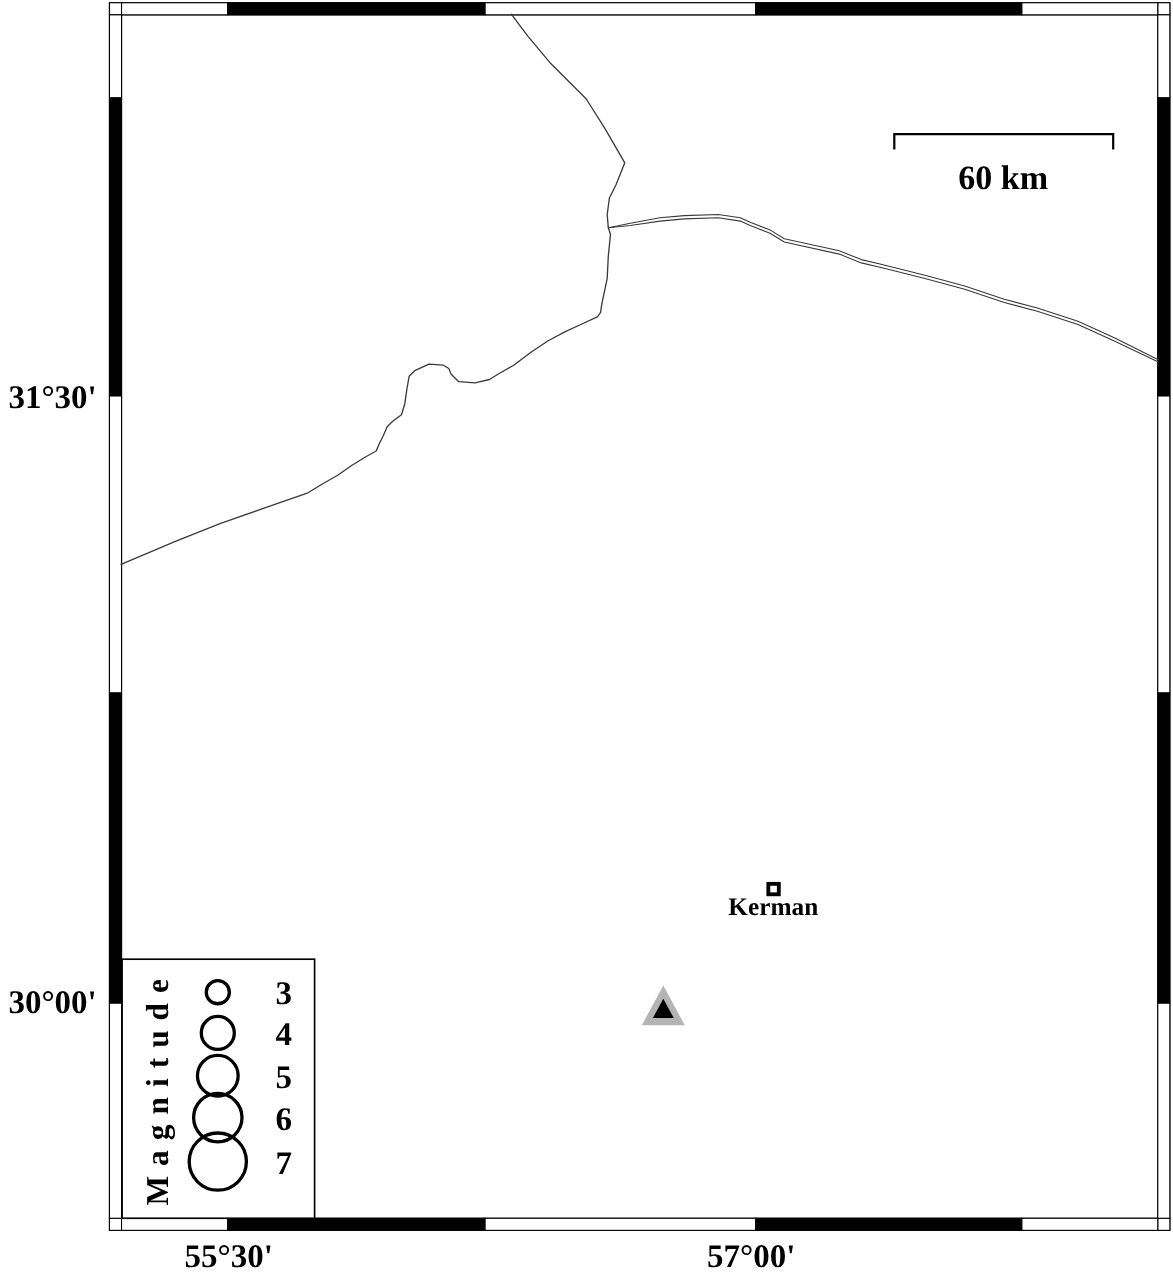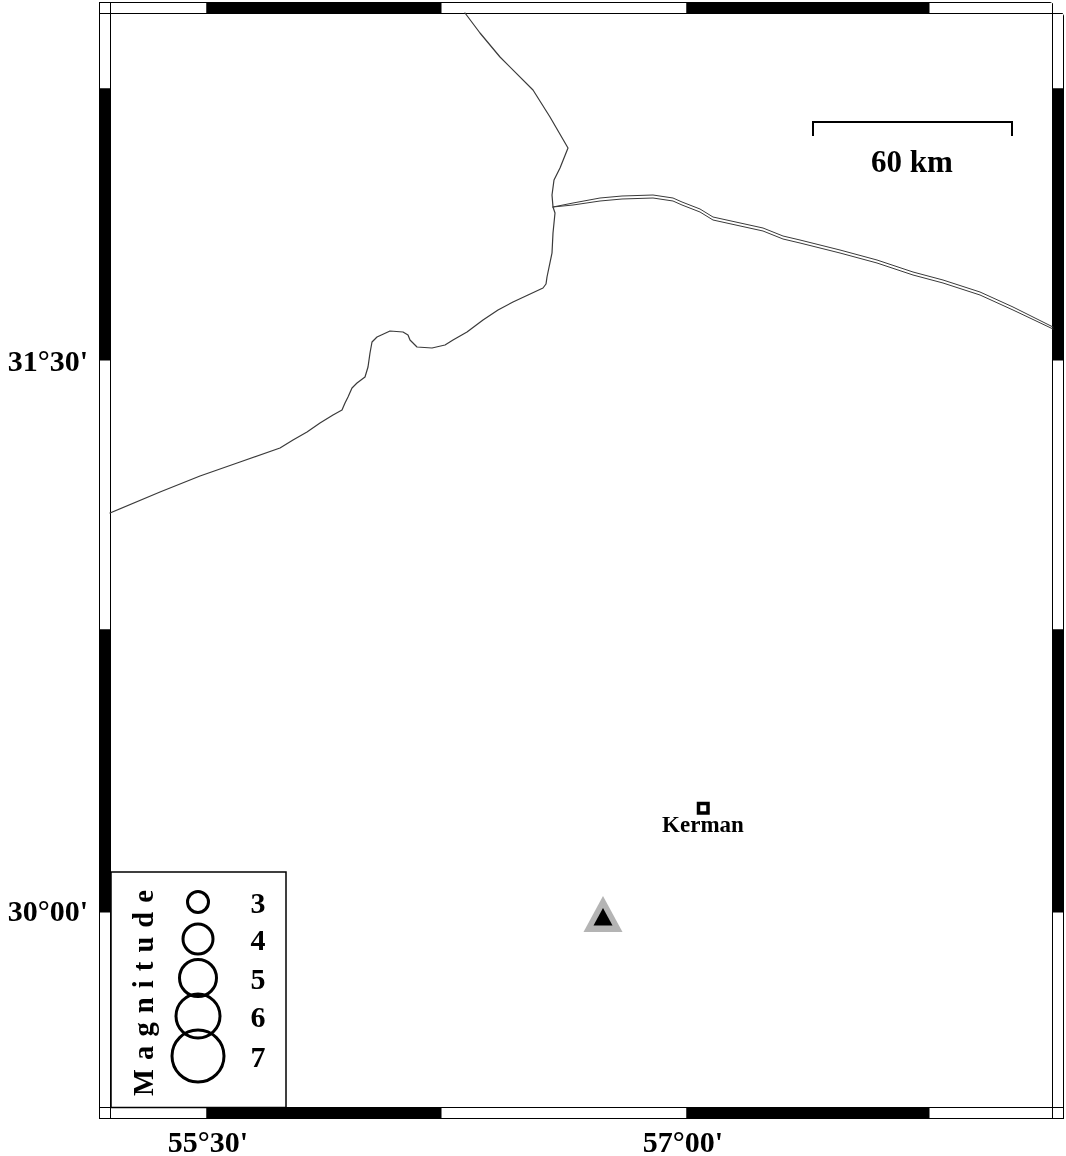--- a/index.html
+++ b/index.html
@@ -2,21 +2,20 @@
 <html><head>
 <meta charset="utf-8">
 <style>
   html,body{margin:0;padding:0;background:#ffffff;}
   .stage{
     position:relative;
     width:1066px;height:1156px;
     background:#ffffff;
     font-family:"Liberation Serif","DejaVu Serif",serif;
     overflow:hidden;
-    border-radius:26px;
   }
   svg{display:block;}
   text{font-family:"Liberation Serif","DejaVu Serif",serif;font-weight:bold;fill:#000;}
   .axis-label{font-size:30px;}
   .scale-label{font-size:31px;}
   .city-label{font-size:23px;}
   .legend-num{font-size:30px;}
   .legend-title{font-size:29px;letter-spacing:1px;}
 </style>
 </head>

